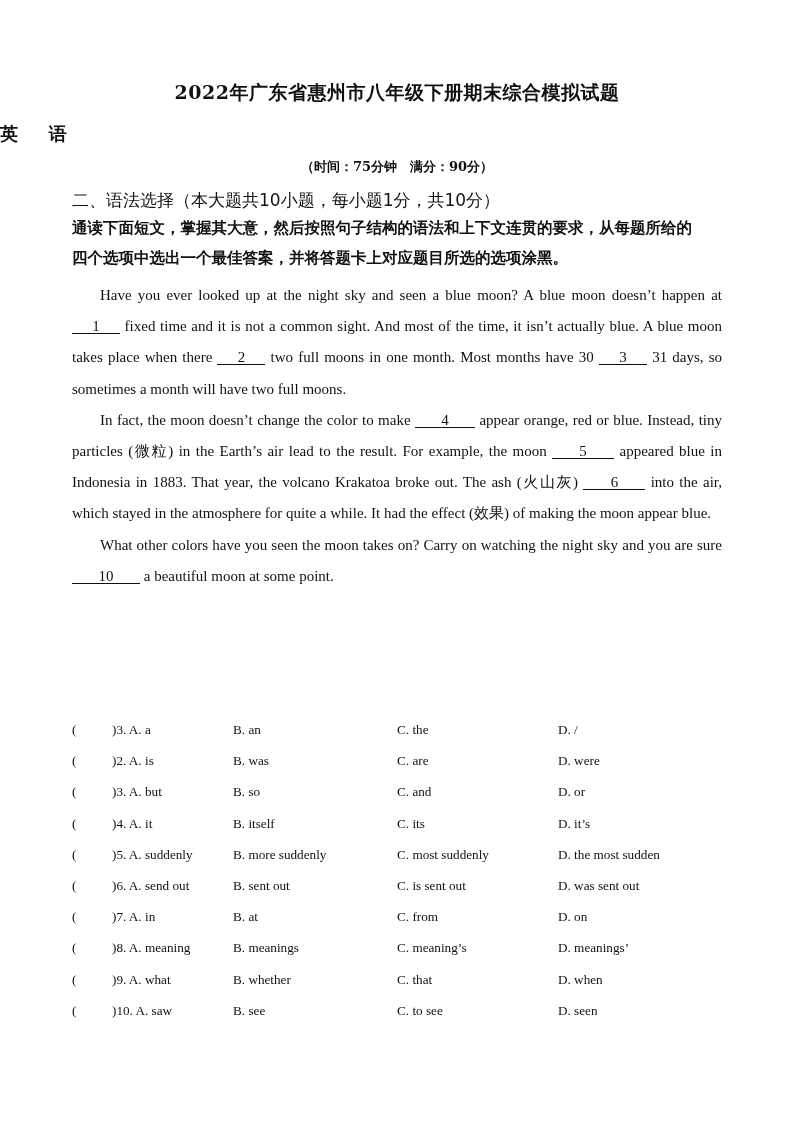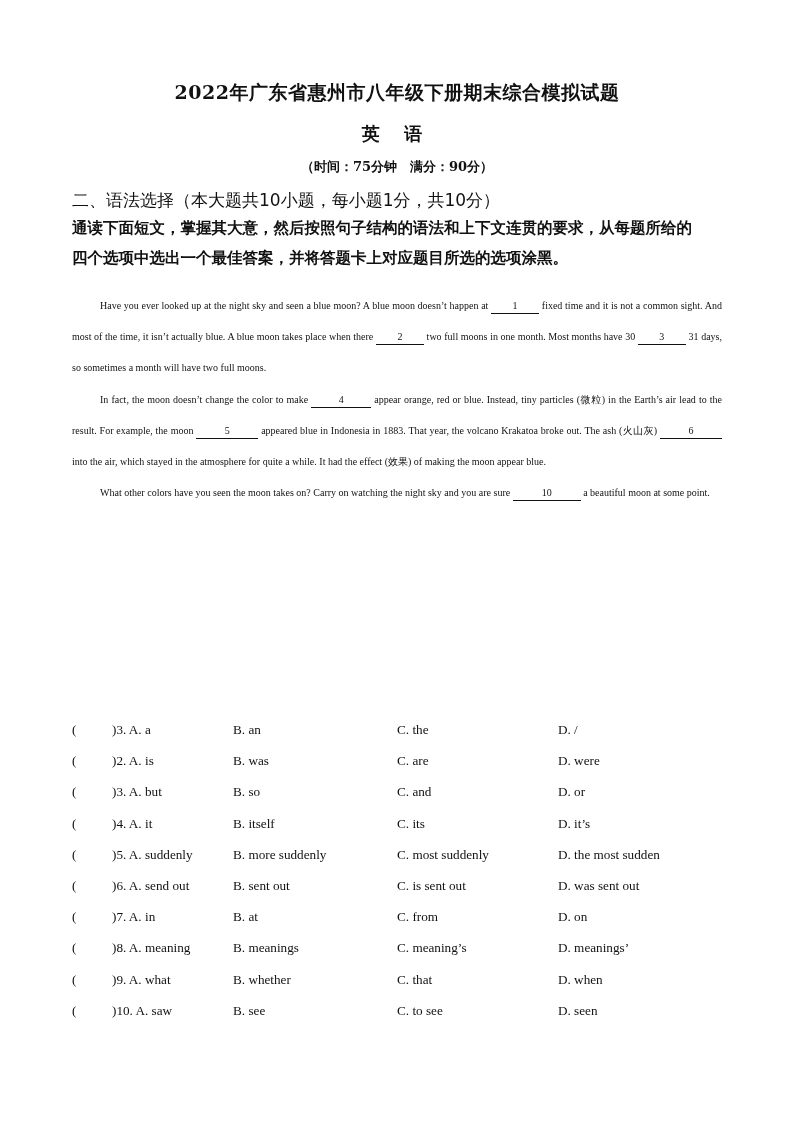--- a/index.html
+++ b/index.html
@@ -1,27 +1,27 @@
 <!DOCTYPE html>
 <html><head>
 <meta charset="utf-8">
 <style>
   html, body { margin: 0; padding: 0; background: #ffffff; }
   body { width: 794px; height: 1123px; position: relative; overflow: hidden; color: #111; }
   .page { position: absolute; left: 0; top: 8px; width: 794px; height: 1123px; }
   .title { position: absolute; top: 72px; left: 0; width: 794px; text-align: center;
            font-family: "DejaVu Serif", serif; font-size: 19px; font-weight: bold; letter-spacing: 0.5px; }
-  .subject { position: absolute; top: 114px; left: 0; width: 794px; text-align: center;
-             font-family: Liberation Serif, serif; font-size: 18px; font-weight: bold; letter-spacing: 10px; }
+  .subject { position: absolute; top: 114px; left: 0; width: 794px; 
+             font-family: Liberation Mono, monospace; font-size: 18px; font-weight: bold; letter-spacing: 10px; }
   .time { position: absolute; top: 150px; left: 0; width: 794px; text-align: center;
           font-family: "DejaVu Serif", serif; font-size: 13px; font-weight: bold; }
   .section { position: absolute; top: 181px; left: 72px; font-family: "DejaVu Sans", sans-serif; font-size: 17px; }
   .instr { position: absolute; left: 72px; width: 652px; font-family: "DejaVu Sans", sans-serif; font-size: 15.5px; font-weight: bold; line-height: 29px; }
   .passage { position: absolute; top: 272px; left: 72px; width: 650px;
-             font-family: "Liberation Serif", serif; font-size: 10px; line-height: 31.2px; text-align: justify; margin-top: 10px; }
+             font-family: "Liberation Serif", serif; font-size: 15px; line-height: 31.2px; text-align: justify; }
   .passage p { margin: 0; text-indent: 28px; }
   .blank { display: inline-block; border-bottom: 1px solid #111; text-align: center; line-height: 14px; text-indent: 0; }
   .options { position: absolute; top: 708px; left: 72px; width: 650px; font-family: "Liberation Serif", serif; font-size: 13.2px; }
   .opt-row { position: relative; height: 31.2px; }
   .opt-row span { position: absolute; top: 6px; white-space: nowrap; }
   .c-paren { left: 0; }
   .c-a { left: 40px; }
   .c-b { left: 161px; }
   .c-c { left: 325px; }
   .c-d { left: 486px; }

